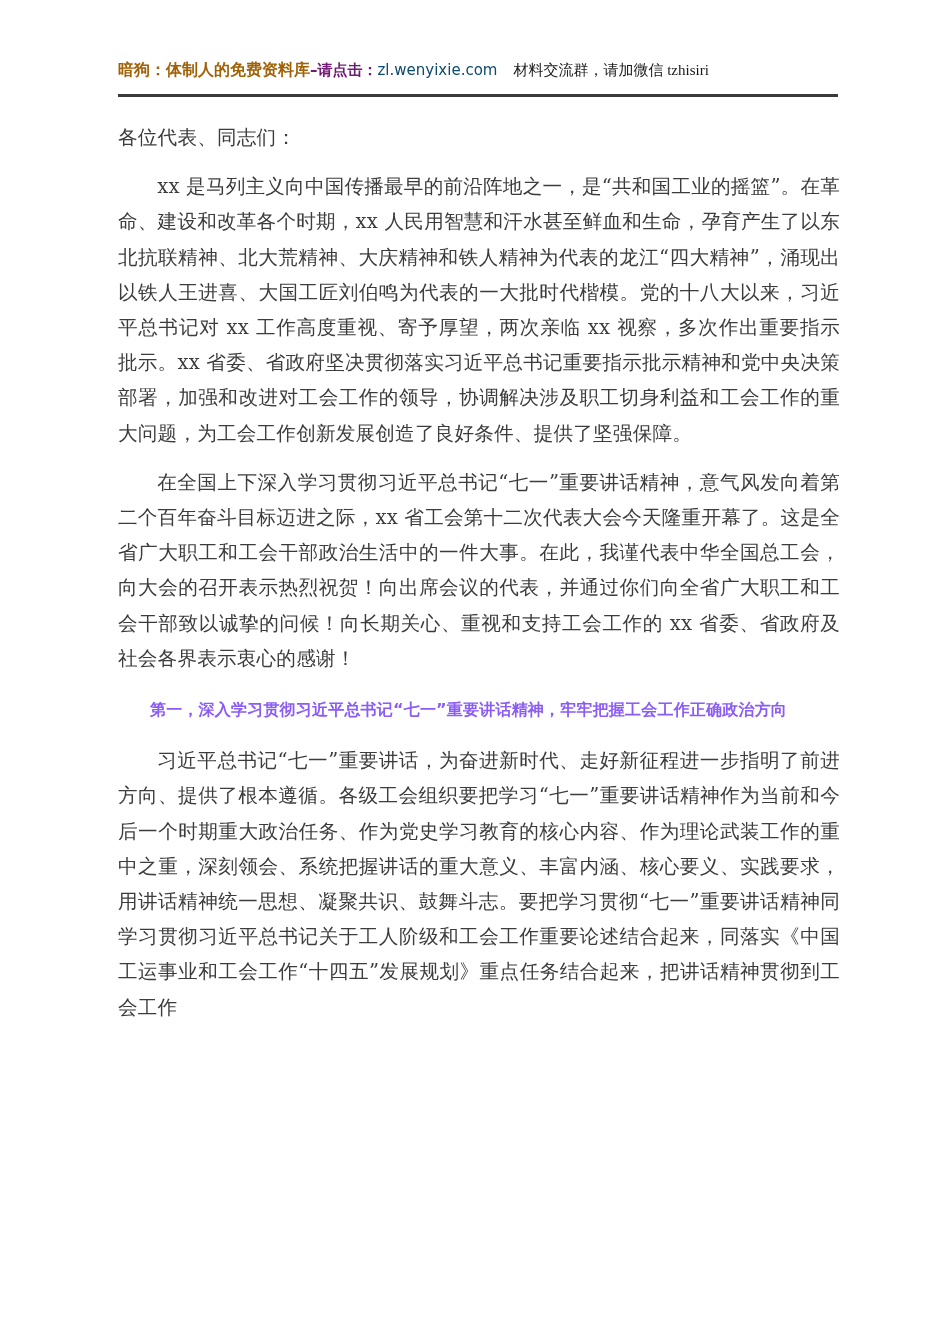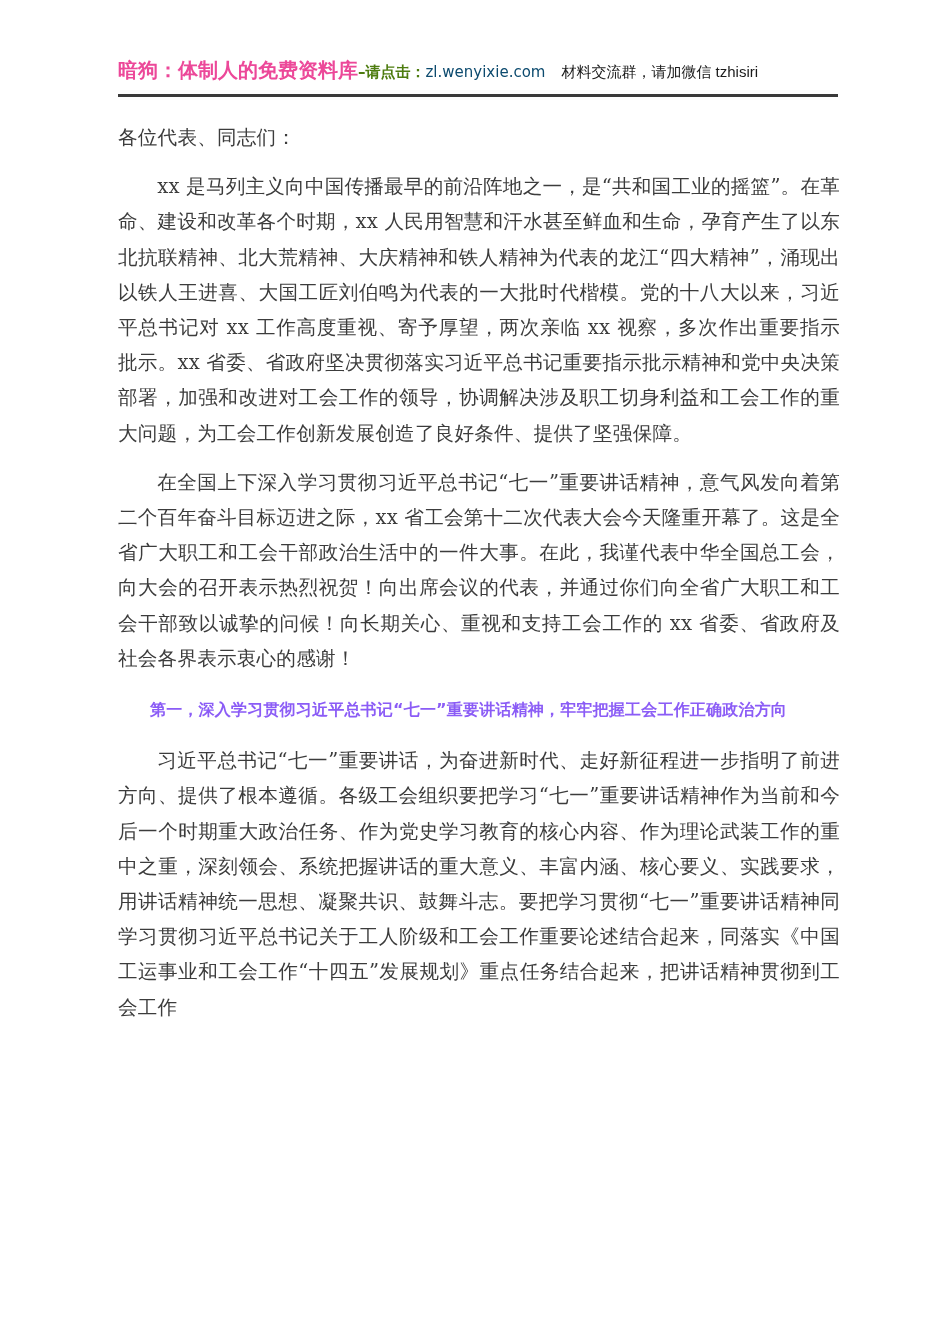--- a/index.html
+++ b/index.html
@@ -29,44 +29,44 @@
     top: 58px;
     width: 720px;
   }
   .promo-line {
     white-space: nowrap;
     font-size: 15.5px;
     line-height: 24px;
     letter-spacing: 0px;
   }
   .promo-brand {
-    color: #ec4899;
+    color: #a16207;
     font-weight: bold;
     font-family: "DejaVu Sans", "Liberation Sans", sans-serif;
-    font-size: 20px;
+    font-size: 16px;
   }
   .promo-click {
-    color: #4d7c0f;
+    color: #701a75;
     font-weight: bold;
     font-family: "DejaVu Sans", "Liberation Sans", sans-serif;
     font-size: 15px;
   }
   .promo-link {
     color: #0c4a6e;
     font-family: "DejaVu Sans", "Liberation Sans", sans-serif;
     font-size: 15px;
     text-decoration: none;
   }
   .promo-gap {
     display: inline-block;
     width: 16px;
   }
   .promo-tail {
     color: #1a1a1a;
-    font-family: Liberation Sans, sans-serif;
+    font-family: Liberation Serif, serif;
     font-size: 15px;
   }
   .promo-rule {
     position: absolute;
     left: 118px;
     top: 94px;
     width: 720px;
     height: 3px;
     background: #3a3a3a;
   }

